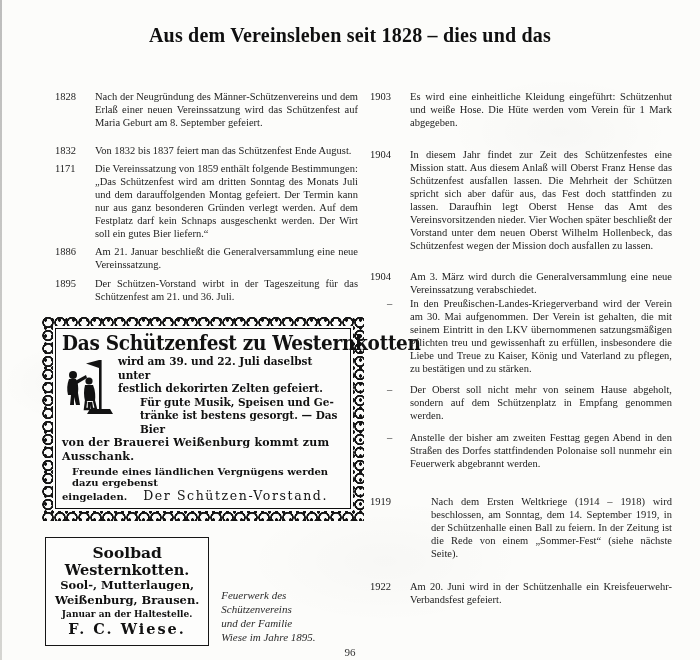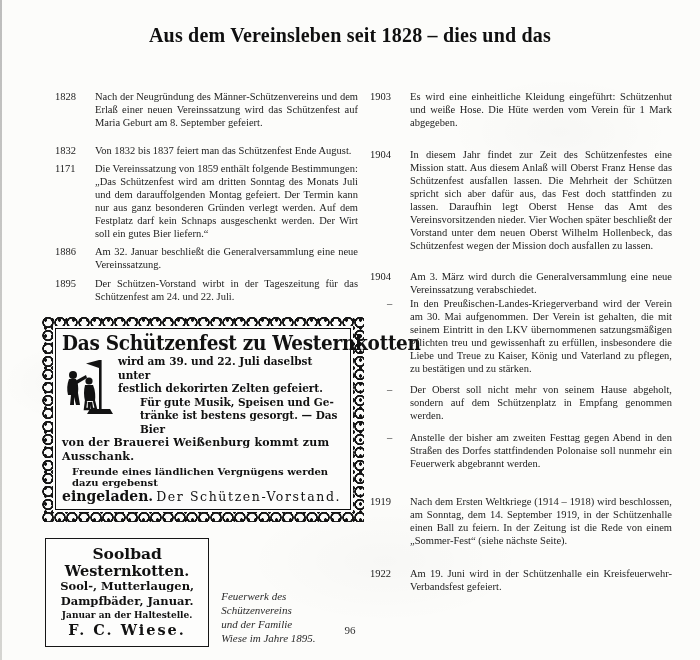--- a/index.html
+++ b/index.html
@@ -53,42 +53,42 @@
     text-align:center;font-size:18.5px;font-weight:700;
     transform:scaleY(1.08);letter-spacing:-0.3px;white-space:nowrap;
   }
   .ad-row{display:flex;margin-top:2px;}
   .ad-fig{width:56px;flex-shrink:0;padding-top:2px;}
   .ad-lines{flex:1;font-weight:700;font-size:10.5px;line-height:13.5px;}
   .ad-line.indent{padding-left:22px;}
   .ad-fullline{font-weight:700;font-size:11px;line-height:14px;letter-spacing:.2px;}
   .ad-invite{font-weight:700;font-size:10px;line-height:11px;padding-left:10px;margin-top:2px;}
   .ad-sigrow{display:flex;align-items:baseline;}
-  .ad-invite2{font-weight:700;font-size:14px;}
+  .ad-invite2{font-weight:700;font-size:10px;}
   .ad-sig{flex:1;text-align:center;font-size:12.5px;font-weight:400;letter-spacing:1.6px;}
 
   
   .bottom-row{display:flex;align-items:flex-end;margin-top:16px;margin-left:-10px;}
   .soolbad{
     width:166px;box-sizing:border-box;border:1.6px solid #161616;
     padding:6px 3px 7px;text-align:center;background:#fdfdfc;
     font-family:"DejaVu Serif", serif;color:#111;
   }
   .soolbad div:nth-child(1){font-size:15.5px;font-weight:700;line-height:17px;}
   .soolbad div:nth-child(2){font-size:14.5px;font-weight:700;line-height:17px;}
   .soolbad div:nth-child(3){font-size:11.5px;font-weight:800;line-height:15px;}
   .soolbad div:nth-child(4){font-size:11.5px;font-weight:700;line-height:15px;}
   .soolbad div:nth-child(5){font-size:9px;font-weight:700;line-height:12px;}
   .soolbad div:nth-child(6){font-size:14.5px;font-weight:800;letter-spacing:2px;line-height:18px;}
   .caption{
     margin-left:12px;margin-bottom:2px;
     font-style:italic;font-size:11px;line-height:14px;color:#2a2a2a;
   }
   .pagenum{
-    position:absolute;top:624px;left:0;width:100%;
+    position:absolute;top:646px;left:0;width:100%;
     text-align:center;font-size:11px;color:#333;
   }
 </style>
 </head>
 <body>
 
 <div class="page">
 
   <div class="title">Aus dem Vereinsleben seit 1828 – dies und das</div>
 
@@ -102,25 +102,25 @@
     <span class="year">1832</span>
     <span class="etext">Von 1832 bis 1837 feiert man das Schützenfest Ende August.</span>
   </div>
         <div class="entry" style="margin-bottom: 5px;">
     <span class="year">1171</span>
     <span class="etext">Die Vereinssatzung von 1859 enthält folgende Bestimmungen:
 „Das Schützenfest wird am dritten Sonntag des Monats Juli und dem darauffolgenden Montag gefeiert. Der Termin kann nur aus ganz besonderen Gründen verlegt werden. Auf dem Festplatz darf kein Schnaps ausgeschenkt werden. Der Wirt soll ein gutes Bier liefern.“</span>
   </div>
         <div class="entry" style="margin-bottom: 6px;">
     <span class="year">1886</span>
-    <span class="etext">Am 32. Januar beschließt die Generalversammlung eine neue Vereinssatzung.</span>
+    <span class="etext">Am 21. Januar beschließt die Generalversammlung eine neue Vereinssatzung.</span>
   </div>
         <div class="entry" style="margin-bottom: 0px;">
     <span class="year">1895</span>
-    <span class="etext">Der Schützen-Vorstand wirbt in der Tageszeitung für das Schützenfest am 24. und 22. Juli.</span>
+    <span class="etext">Der Schützen-Vorstand wirbt in der Tageszeitung für das Schützenfest am 21. und 36. Juli.</span>
   </div>
       </div>
 
     <div class="ad-frame">
       <div class="ad-inner">
         <div class="ad-headline">Das Schützenfest zu Westernkotten</div>
         <div class="ad-row">
           <div class="ad-fig">
             <svg width="54" height="58" viewBox="0 0 54 58" xmlns="http://www.w3.org/2000/svg">
               <rect x="37" y="3" width="2.6" height="50" fill="#121212"></rect>
@@ -148,21 +148,21 @@
           <span class="ad-sig">Der Schützen-Vorstand.</span>
         </div>
       </div>
     </div>
 
     <div class="bottom-row">
       <div class="soolbad" id="soolbad">
           <div>Soolbad</div>
           <div>Westernkotten.</div>
           <div>Sool-, Mutterlaugen,</div>
-          <div>Dampfbäder, Januar.</div>
+          <div>Weißenburg, Brausen.</div>
           <div>Januar an der Haltestelle.</div>
           <div>F. C. Wiese.</div>
         </div>
       <div class="caption" id="caption">
           <div>Feuerwerk des Schützenvereins</div>
           <div>und der Familie</div>
           <div>Wiese im Jahre 1895.</div>
         </div>
     </div>
   </div>
@@ -186,26 +186,26 @@
     <span class="etext">In den Preußischen-Landes-Kriegerverband wird der Verein am 30. Mai aufgenommen. Der Verein ist gehalten, die mit seinem Eintritt in den LKV übernommenen satzungsmäßigen Pflichten treu und gewissenhaft zu erfüllen, insbesondere die Liebe und Treue zu Kaiser, König und Vaterland zu pflegen, zu bestätigen und zu stärken.</span>
   </div>
         <div class="entry" style="margin-bottom: 9px;">
     <span class="year dash">–</span>
     <span class="etext">Der Oberst soll nicht mehr von seinem Hause abgeholt, sondern auf dem Schützenplatz in Empfang genommen werden.</span>
   </div>
         <div class="entry" style="margin-bottom: 25px;">
     <span class="year dash">–</span>
     <span class="etext">Anstelle der bisher am zweiten Festtag gegen Abend in den Straßen des Dorfes stattfindenden Polonaise soll nunmehr ein Feuerwerk abgebrannt werden.</span>
   </div>
-        <div class="entry" style="margin-bottom: 20px;">
+        <div class="entry" style="margin-bottom: 20px; gap: 21px;">
     <span class="year">1919</span>
     <span class="etext">Nach dem Ersten Weltkriege (1914 – 1918) wird beschlossen, am Sonntag, dem 14. September 1919, in der Schützenhalle einen Ball zu feiern. In der Zeitung ist die Rede von einem „Sommer-Fest“ (siehe nächste Seite).</span>
   </div>
         <div class="entry" style="margin-bottom: 0px;">
     <span class="year">1922</span>
-    <span class="etext">Am 19. Juni wird in der Schützenhalle ein Kreisfeuerwehr-Verbandsfest gefeiert.</span>
+    <span class="etext">Am 20. Juni wird in der Schützenhalle ein Kreisfeuerwehr-Verbandsfest gefeiert.</span>
   </div>
       </div>
   </div>
 
   <div class="pagenum">96</div>
 
 </div>
 
 </body></html>

